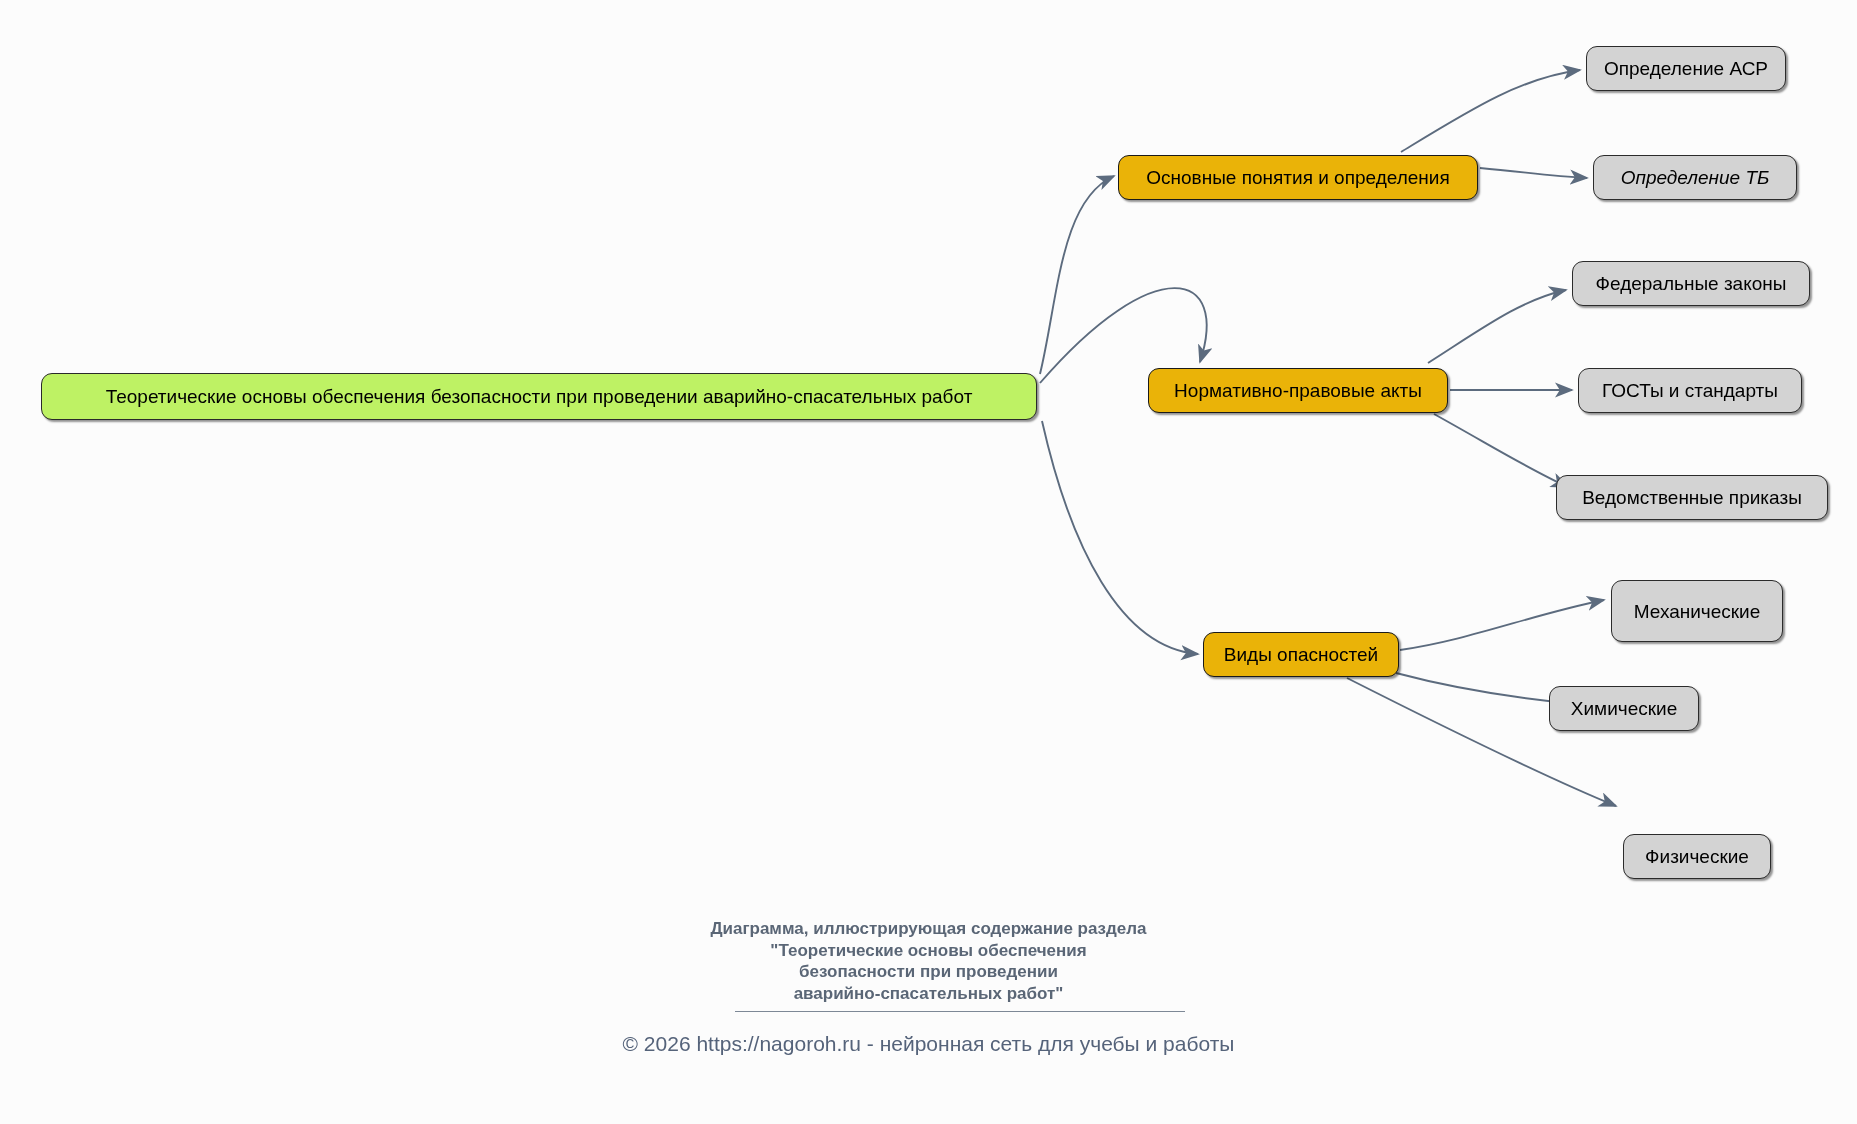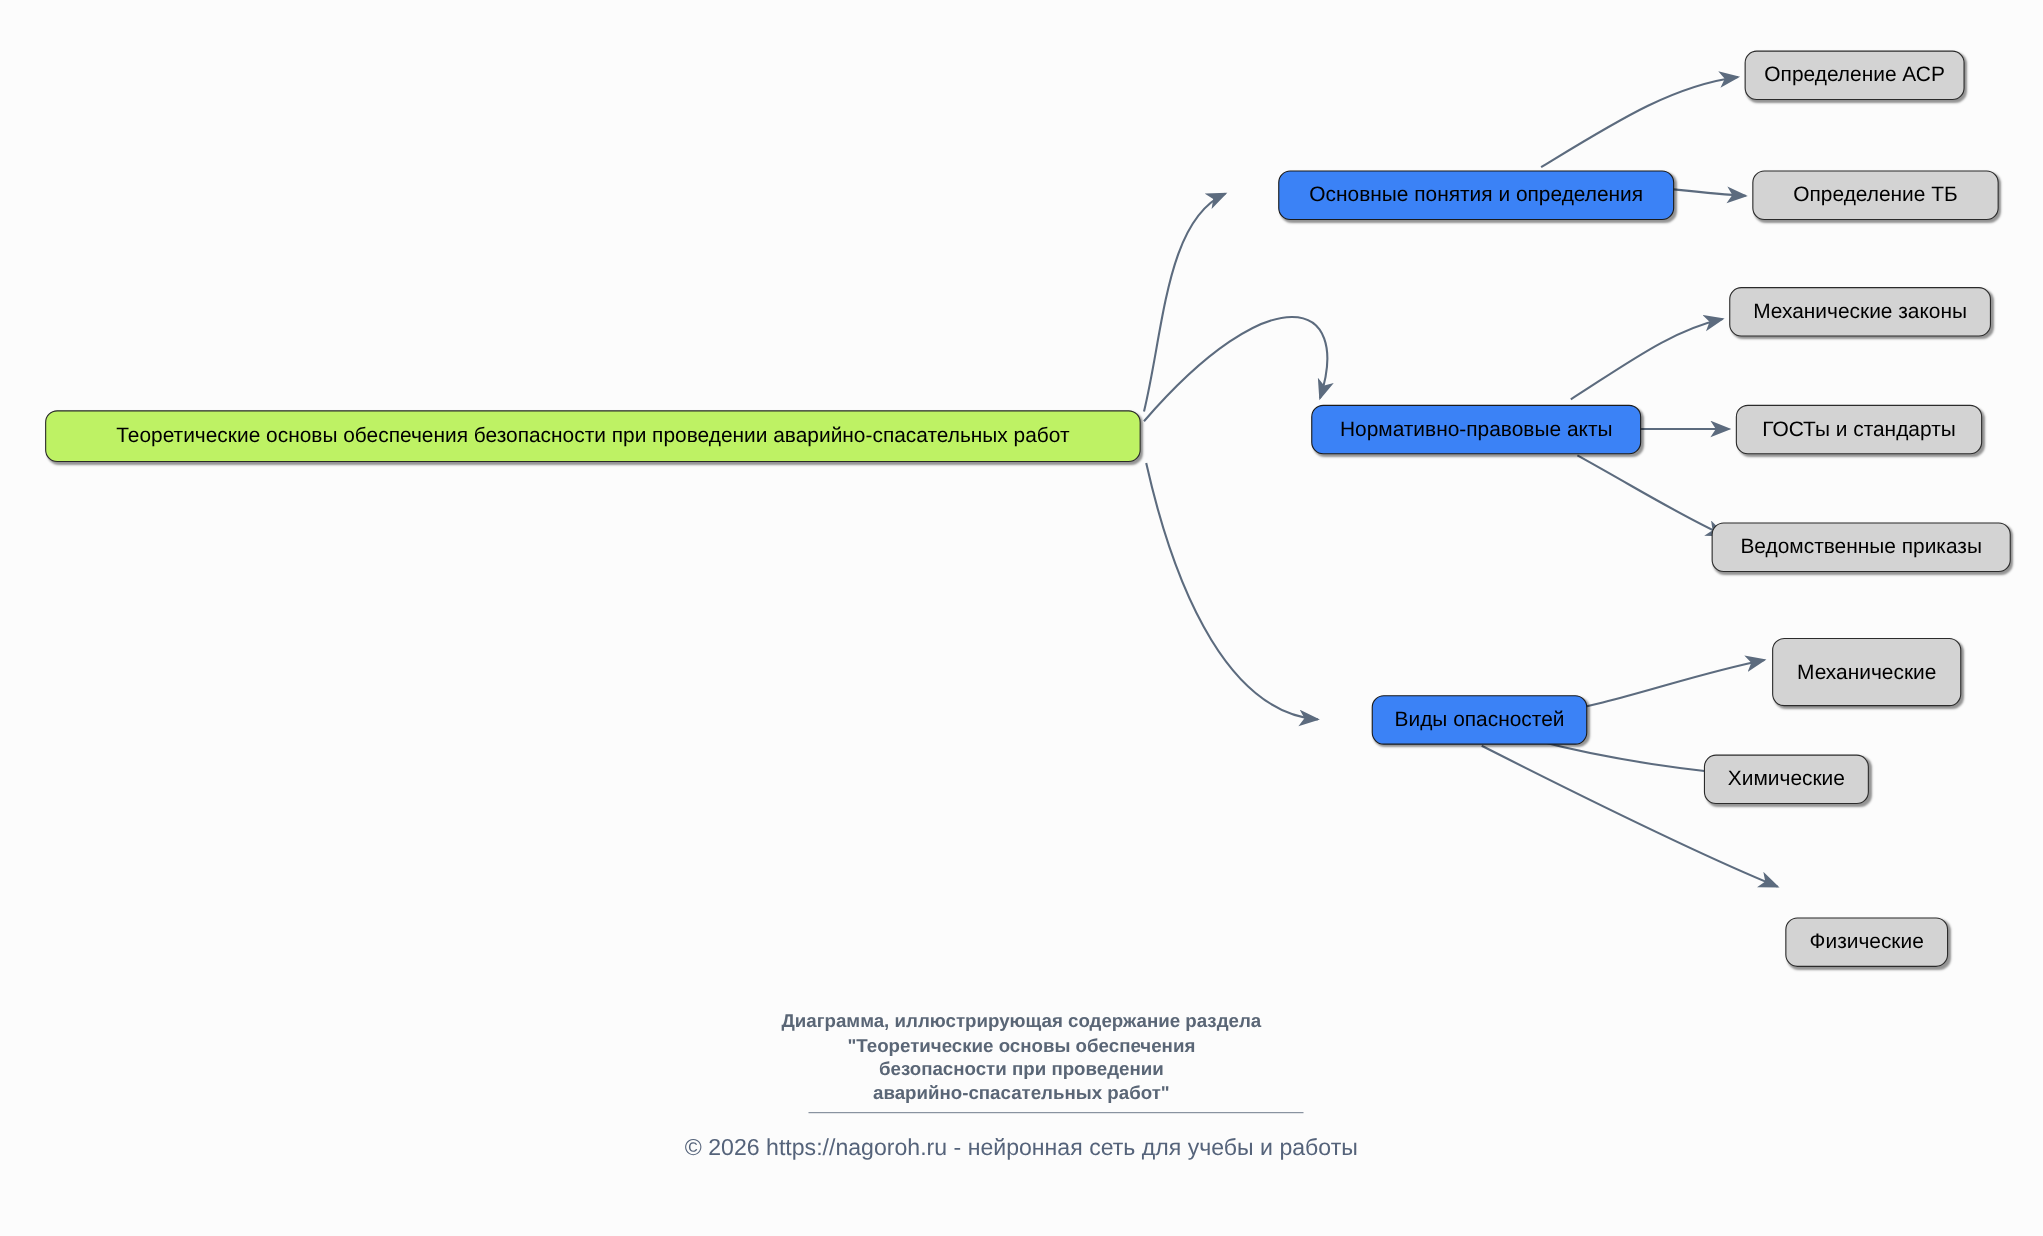--- a/index.html
+++ b/index.html
@@ -38,23 +38,22 @@
     color: #000000;
     font-size: 19px;
     line-height: 1;
     padding: 0 14px;
   }
   .node.root {
     background: #bef264;
     border-color: #2a2a2a;
   }
   .node.branch {
-    background: #3b82f6;
+    background: #eab308;
     border-color: #1a1a1a;
-    margin-left: 44px;
   }
   .node.leaf {
     background: #d3d3d3;
     border-color: #2b2b2b;
   }
   .node-label {
     pointer-events: none;
     text-align: center;
   }
   #caption {
@@ -116,28 +115,28 @@
   <div id="nodes">
       <div class="node root" style="left: 41px; top: 373px; width: 996px; height: 47px;">
         <span class="node-label">Теоретические основы обеспечения безопасности при проведении аварийно-спасательных работ</span>
       </div>
       <div class="node branch" style="left: 1118px; top: 155px; width: 360px; height: 45px;">
         <span class="node-label">Основные понятия и определения</span>
       </div>
       <div class="node leaf" style="left: 1586px; top: 46px; width: 200px; height: 45px;">
         <span class="node-label">Определение АСР</span>
       </div>
-      <div class="node leaf" style="left: 1593px; top: 155px; width: 224px; height: 45px;">
+      <div class="node leaf" style="left: 1593px; top: 155px; width: 204px; height: 45px; font-style: italic;">
         <span class="node-label">Определение ТБ</span>
       </div>
       <div class="node branch" style="left: 1148px; top: 368px; width: 300px; height: 45px;">
         <span class="node-label">Нормативно-правовые акты</span>
       </div>
       <div class="node leaf" style="left: 1572px; top: 261px; width: 238px; height: 45px;">
-        <span class="node-label">Механические законы</span>
+        <span class="node-label">Федеральные законы</span>
       </div>
       <div class="node leaf" style="left: 1578px; top: 368px; width: 224px; height: 45px;">
         <span class="node-label">ГОСТы и стандарты</span>
       </div>
       <div class="node leaf" style="left: 1556px; top: 475px; width: 272px; height: 45px;">
         <span class="node-label">Ведомственные приказы</span>
       </div>
       <div class="node branch" style="left: 1203px; top: 632px; width: 196px; height: 45px;">
         <span class="node-label">Виды опасностей</span>
       </div>

